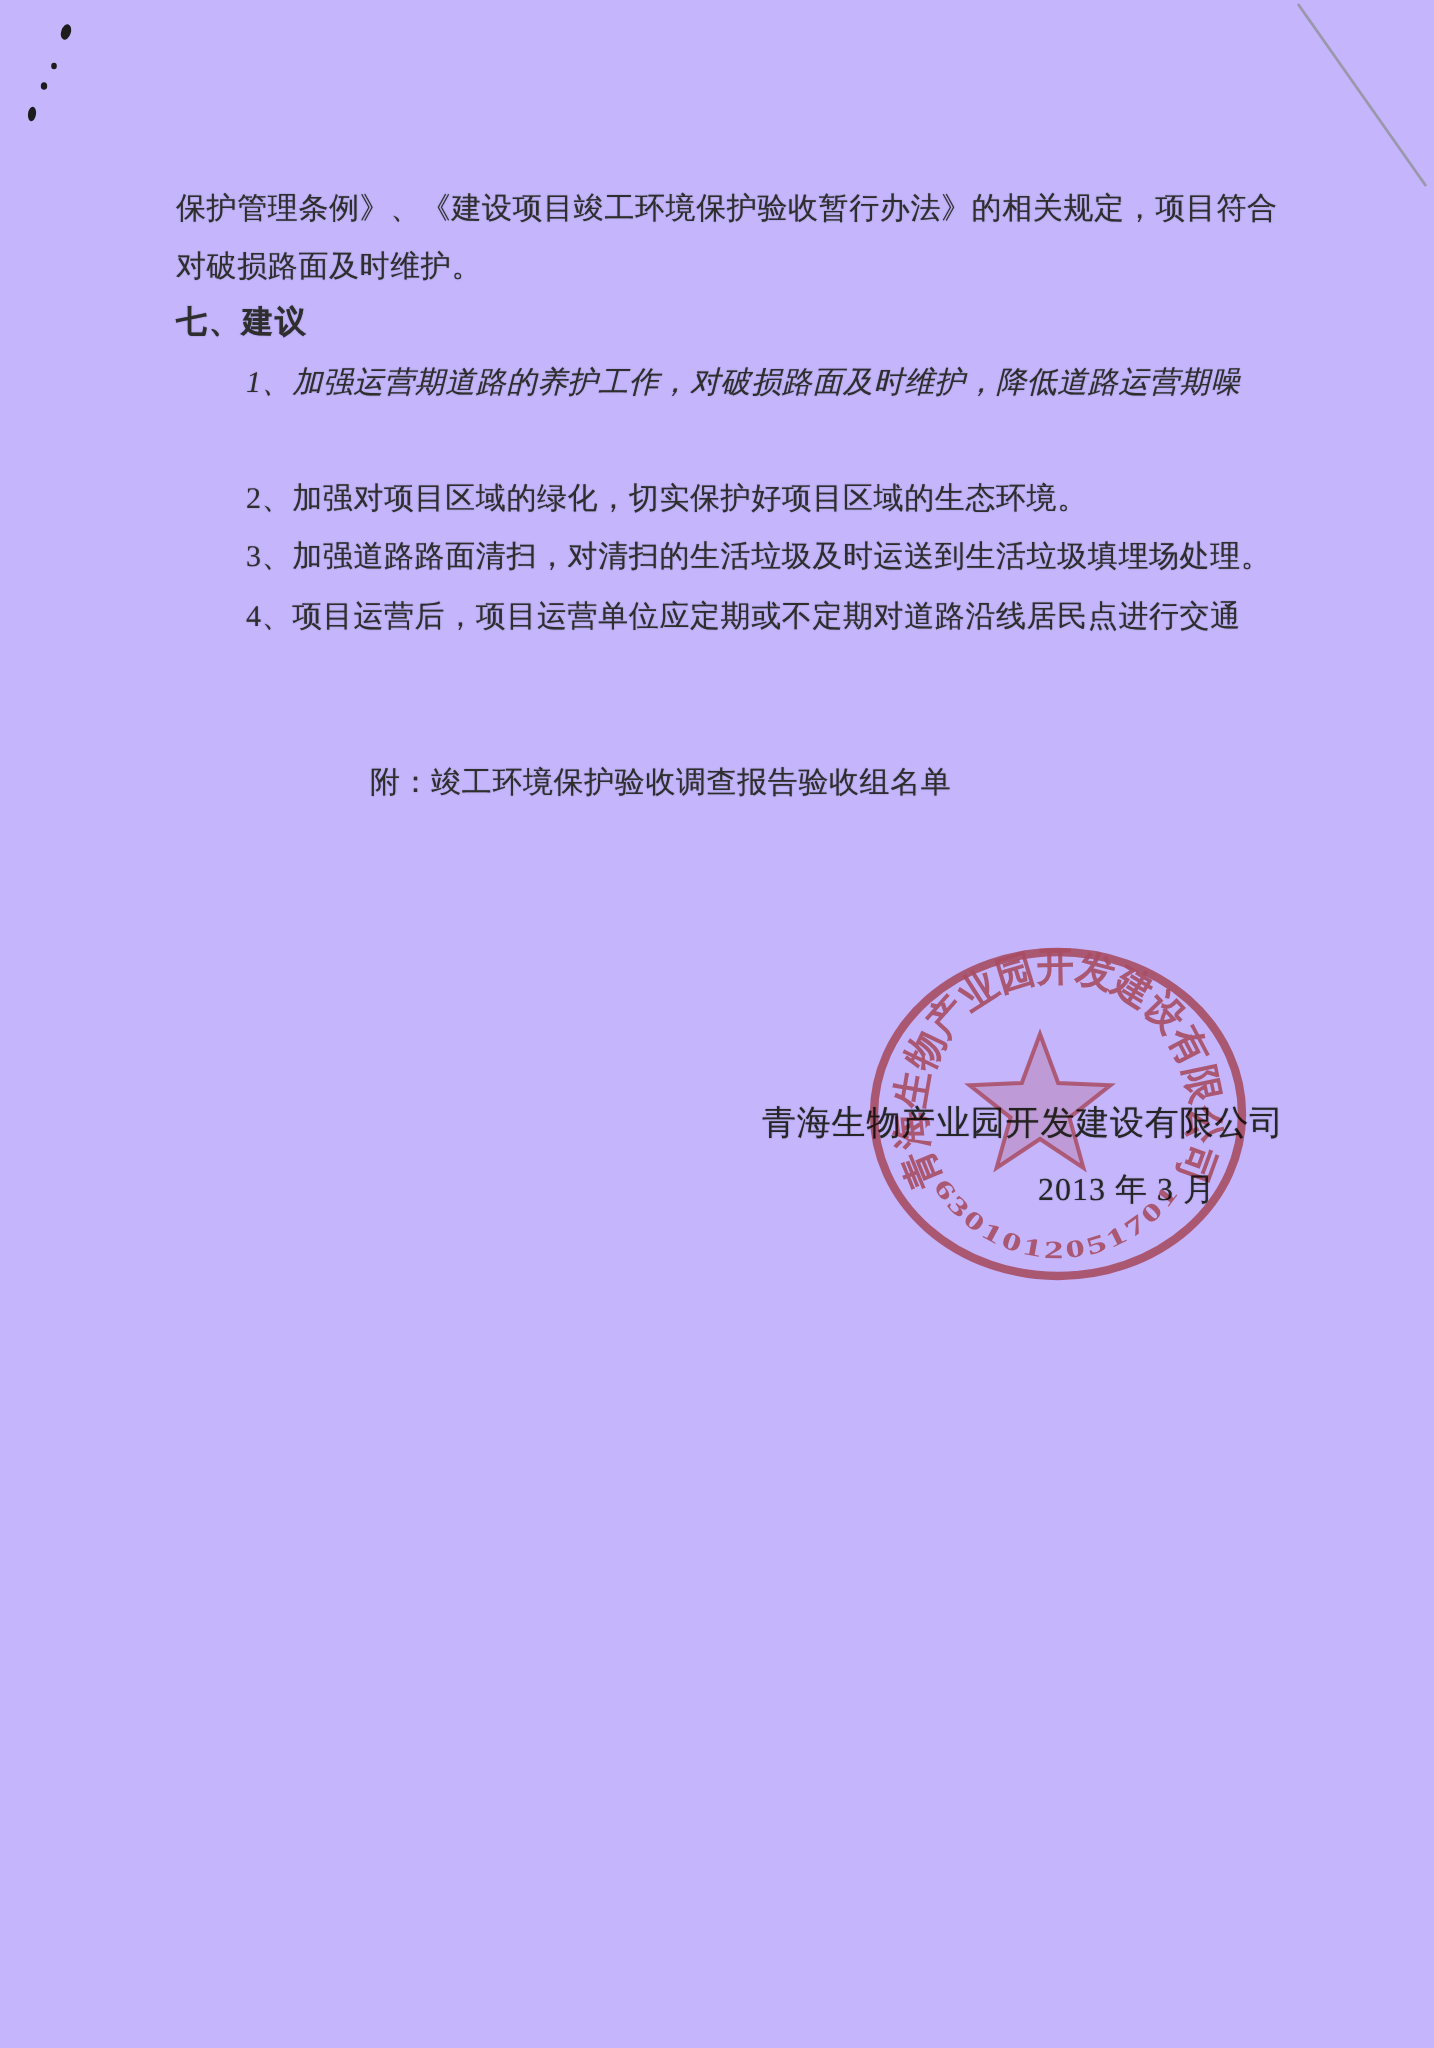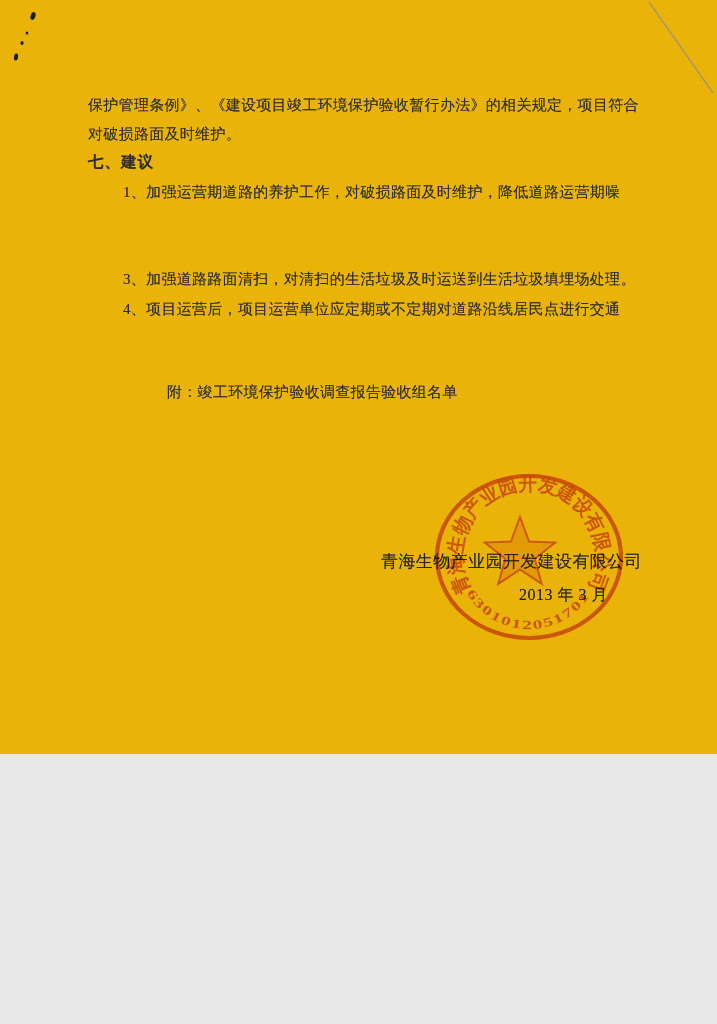--- a/index.html
+++ b/index.html
@@ -1,20 +1,20 @@
 <!DOCTYPE html>
 <html><head>
 <meta charset="utf-8">
 <style>
   html,body { margin:0; padding:0; background:#e8e8e8; }
   .page {
     position:relative;
-    width:717px; height:754px;
+    width:717px; height:1024px;
     margin:0 auto;
-    background:#eab308;
+    background:#c4b5fd;
     overflow:hidden;
     font-family:"Liberation Serif","DejaVu Serif",serif;
   }
   .line {
     position:absolute;
     font-size:15px;
     line-height:20px;
     color:#2e2e2e;
     letter-spacing:0.3px;
     white-space:nowrap;
@@ -49,25 +49,26 @@
 </style>
 </head>
 <body>
 
 <div class="page">
 
   <div class="line" style="left:88px;  top:95px;">保护管理条例》、《建设项目竣工环境保护验收暂行办法》的相关规定，项目符合</div>
   <div class="line" style="left:88px;  top:124px;">对破损路面及时维护。</div>
   <div class="line bold" style="left:88px; top:152px;">七、建议</div>
 
-  <div class="line" style="left:123px; top:182px;">1、加强运营期道路的养护工作，对破损路面及时维护，降低道路运营期噪</div>
+  <div class="line" style="left:123px; top:182px;font-style:italic;">1、加强运营期道路的养护工作，对破损路面及时维护，降低道路运营期噪</div>
+  <div class="line" style="left:123px; top:240px;">2、加强对项目区域的绿化，切实保护好项目区域的生态环境。</div>
   <div class="line" style="left:123px; top:269px;text-align:right;">3、加强道路路面清扫，对清扫的生活垃圾及时运送到生活垃圾填埋场处理。</div>
   <div class="line" style="left:123px; top:299px;text-align:right;">4、项目运营后，项目运营单位应定期或不定期对道路沿线居民点进行交通</div>
 
-  <div class="line" style="left:119px; top:382px;padding-left:48px;">附：竣工环境保护验收调查报告验收组名单</div>
+  <div class="line" style="left:137px; top:382px;padding-left:48px;">附：竣工环境保护验收调查报告验收组名单</div>
 
   <div class="signature-company">青海生物产业园开发建设有限公司</div>
   <div class="signature-date">2013 年 3 月</div>
 
   <svg class="seal" viewBox="0 0 224 212">
     <defs>
       <path id="ringTextPath" d="M 54 137.5 A 67 67 0 1 1 170 137.5" fill="none"></path>
       <path id="codePath" d="M 49.6 140 A 72 72 0 0 0 174.4 140" fill="none"></path>
     </defs>
 

